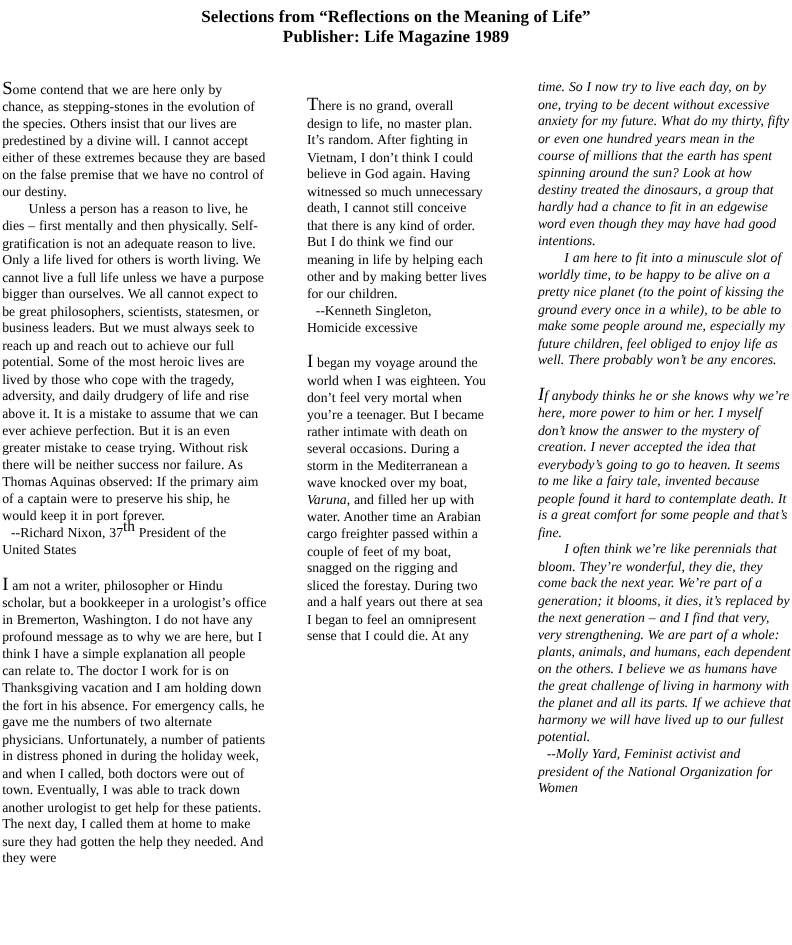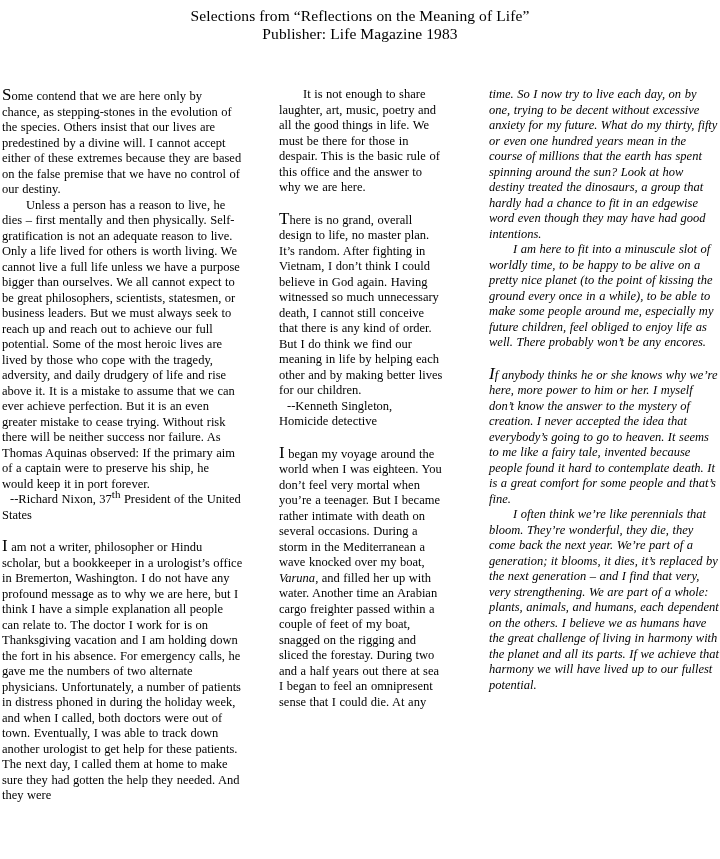--- a/index.html
+++ b/index.html
@@ -14,75 +14,75 @@
     width: 720px;
     height: 859px;
     background: #ffffff;
     overflow: hidden;
     box-sizing: border-box;
     padding-top: 7px;
   }
   .doc-title, .doc-subtitle {
     margin: 0;
     text-align: center;
-    font-weight: normal;
+    font-weight: bold;
     font-size: 15.5px;
     line-height: 18px;
     font-family: "Liberation Serif", serif;
     letter-spacing: 0.1px;
   }
   .columns {
     display: flex;
-    margin-top: 44px;
+    margin-top: 29px;
     padding-left: 2px;
     align-items: flex-start;
   }
   .col { box-sizing: border-box; }
   .col-1 { width: 241px; }
   .col-2 { width: 164px; margin-left: 36px; }
   .col-3 { width: 230px; margin-left: 46px; font-style: italic; }
   p.para {
     margin: 0;
     font-size: 12.5px;
     line-height: 15.5px;
     word-spacing: 0.4px;
     text-align: left;
   }
   p.para.indent { text-indent: 24px; }
   p.para.attribution { text-indent: 8px; }
   p.para.gap { margin-top: 15px; }
   p.para .initial { font-size: 17px; }
   p.para sup {
-    font-size: 11px;
+    font-size: 14px;
     vertical-align: super;
     line-height: 0;
   }
   p.para em { }
 </style>
 </head>
 <body>
 
 <div class="page">
   <header>
     <h1 class="doc-title">Selections from “Reflections on the Meaning of Life”</h1>
-    <h2 class="doc-subtitle">Publisher:  Life Magazine 1983</h2>
+    <h2 class="doc-subtitle">Publisher:  Life Magazine 1989</h2>
   </header>
   <main class="columns">
     <section class="col col-1">
         <p class="para lead"><span class="initial">S</span>ome contend that we are here only by chance, as stepping-stones in the evolution of the species. Others insist that our lives are predestined by a divine will. I cannot accept either of these extremes because they are based on the false premise that we have no control of our destiny.</p>
         <p class="para indent">Unless a person has a reason to live, he dies – first mentally and then physically. Self-gratification is not an adequate reason to live. Only a life lived for others is worth living. We cannot live a full life unless we have a purpose bigger than ourselves. We all cannot expect to be great philosophers, scientists, statesmen, or business leaders. But we must always seek to reach up and reach out to achieve our full potential. Some of the most heroic lives are lived by those who cope with the tragedy, adversity, and daily drudgery of life and rise above it. It is a mistake to assume that we can ever achieve perfection. But it is an even greater mistake to cease trying. Without risk there will be neither success nor failure. As Thomas Aquinas observed: If the primary aim of a captain were to preserve his ship, he would keep it in port forever.</p>
         <p class="para attribution">--Richard Nixon,  37<sup>th</sup> President of the United States</p>
         <p class="para lead gap"><span class="initial">I</span> am not a writer, philosopher or Hindu scholar, but a bookkeeper in a urologist’s office in Bremerton, Washington. I do not have any profound message as to why we are here, but I think I have a simple explanation all people can relate to. The doctor I work for is on Thanksgiving vacation and I am holding down the fort in his absence. For emergency calls, he gave me the numbers of two alternate physicians. Unfortunately, a number of patients in distress phoned in during the holiday week, and when I called, both doctors were out of town. Eventually, I was able to track down another urologist to get help for these patients. The next day, I called them at home to make sure they had gotten the help they needed. And they were</p>
       </section>
     <section class="col col-2">
-        <p class="para indent">It is not enough to share laughter, art, music, poetry and all the good things in life. We must be there for those in despair. This is the basic rule of this office and the answer to why we are here.</p>
         <p class="para lead gap"><span class="initial">T</span>here is no grand, overall design to life, no master plan. It’s random. After fighting in Vietnam, I don’t think I could believe in God again. Having witnessed so much unnecessary death, I cannot still conceive that there is any kind of order. But I do think we find our meaning in life by helping each other and by making better lives for our children.</p>
-        <p class="para attribution">--Kenneth Singleton, Homicide detective</p>
+        <p class="para attribution">--Kenneth Singleton, Homicide excessive</p>
         <p class="para lead gap"><span class="initial">I</span> began my voyage around the world when I was eighteen. You don’t feel very mortal when you’re a teenager. But I became rather intimate with death on several occasions. During a storm in the Mediterranean a wave knocked over my boat, <em>Varuna</em>, and filled her up with water. Another time an Arabian cargo freighter passed within a couple of feet of my boat, snagged on the rigging and sliced the forestay. During two and a half years out there at sea I began to feel an omnipresent sense that I could die. At any</p>
       </section>
     <section class="col col-3">
         <p class="para opening">time. So I now try to live each day, on by one, trying to be decent without excessive anxiety for my future. What do my thirty, fifty or even one hundred years mean in the course of millions that the earth has spent spinning around the sun? Look at how destiny treated the dinosaurs, a group that hardly had a chance to fit in an edgewise word even though they may have had good intentions.</p>
         <p class="para indent">I am here to fit into a minuscule slot of worldly time, to be happy to be alive on a pretty nice planet (to the point of kissing the ground every once in a while), to be able to make some people around me, especially my future children, feel obliged to enjoy life as well. There probably won’t be any encores.</p>
         <p class="para lead gap"><span class="initial">I</span>f anybody thinks he or she knows why we’re here, more power to him or her. I myself don’t know the answer to the mystery of creation. I never accepted the idea that everybody’s going to go to heaven. It seems to me like a fairy tale, invented because people found it hard to contemplate death. It is a great comfort for some people and that’s fine.</p>
         <p class="para indent">I often think we’re like perennials that bloom. They’re wonderful, they die, they come back the next year. We’re part of a generation; it blooms, it dies, it’s replaced by the next generation – and I find that very, very strengthening. We are part of a whole: plants, animals, and humans, each dependent on the others. I believe we as humans have the great challenge of living in harmony with the planet and all its parts. If we achieve that harmony we will have lived up to our fullest potential.</p>
+        <p class="para attribution">--Molly Yard, Feminist activist and president of the National Organization for Women</p>
       </section>
   </main>
 </div>
 
 </body></html>

